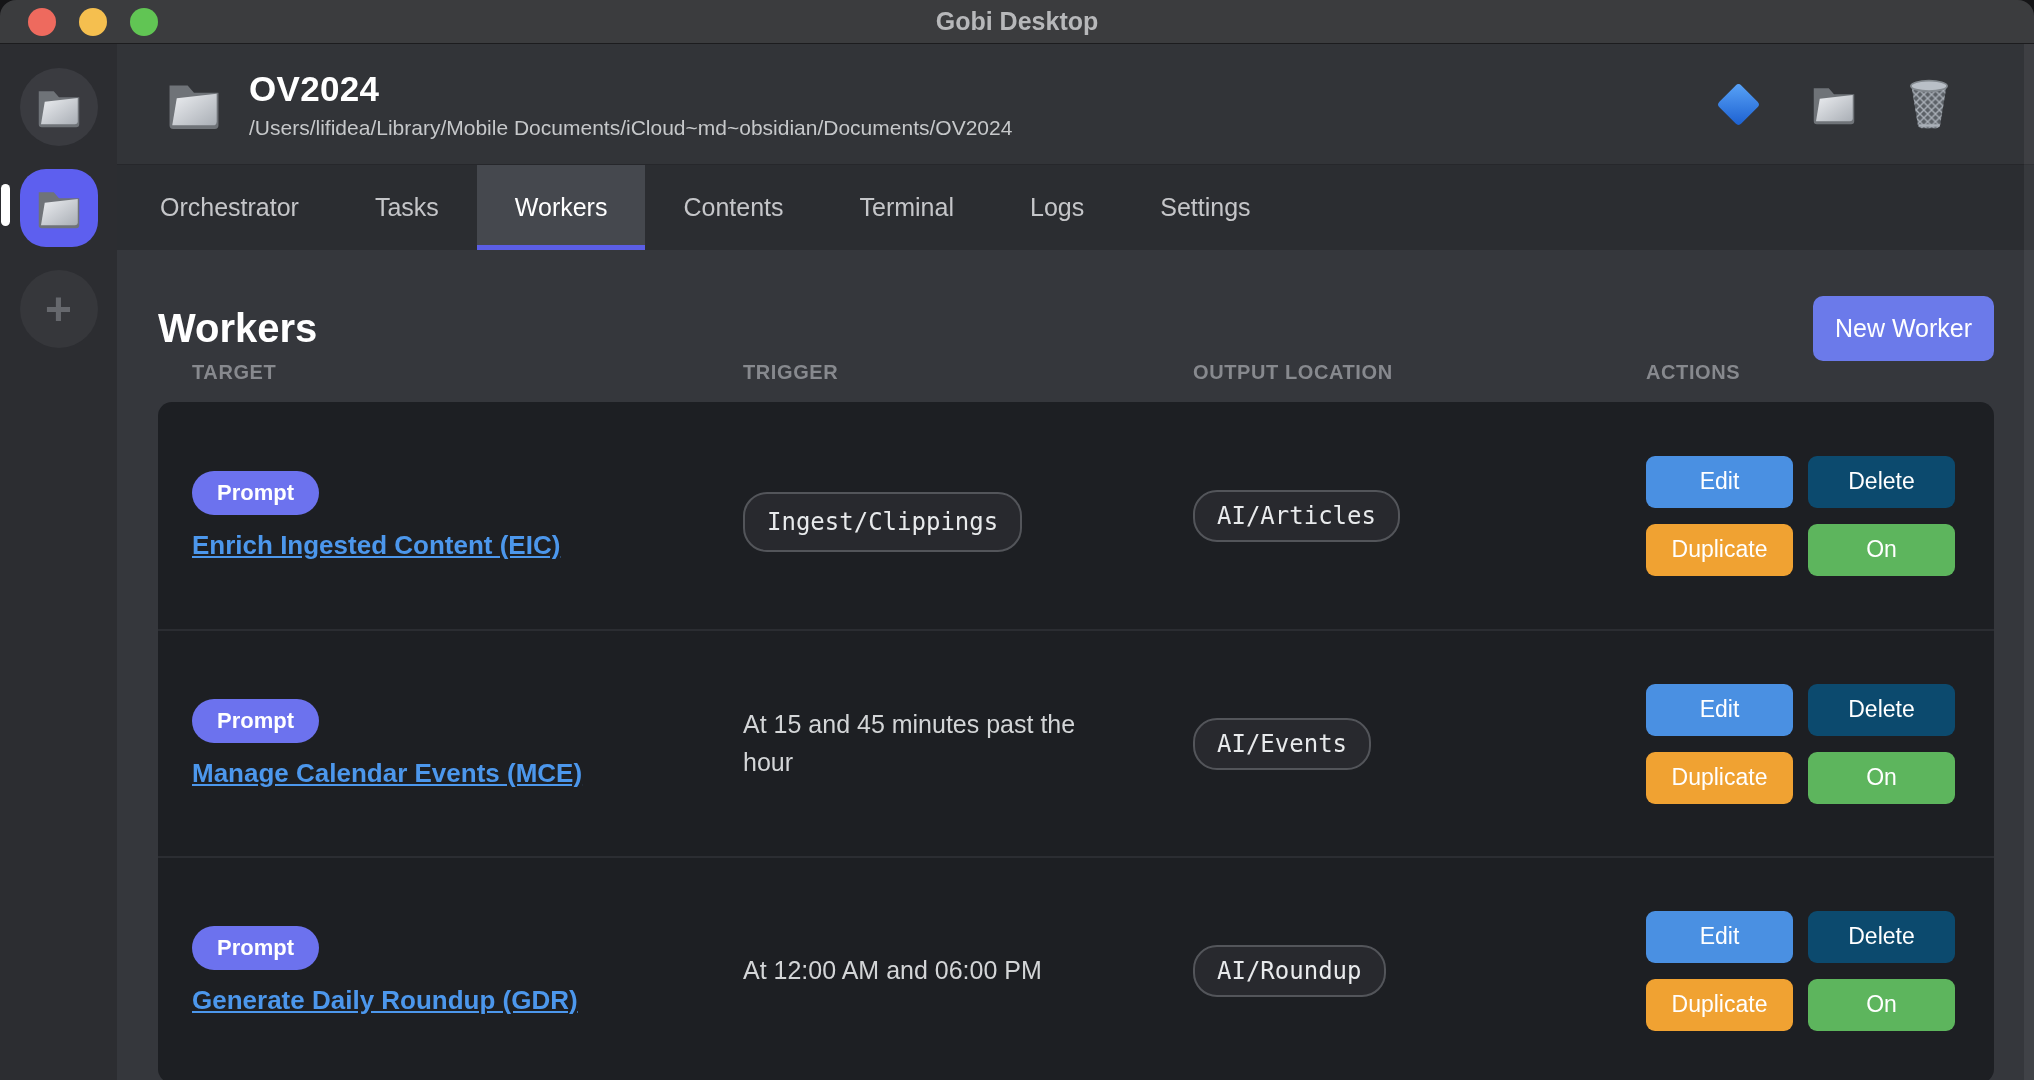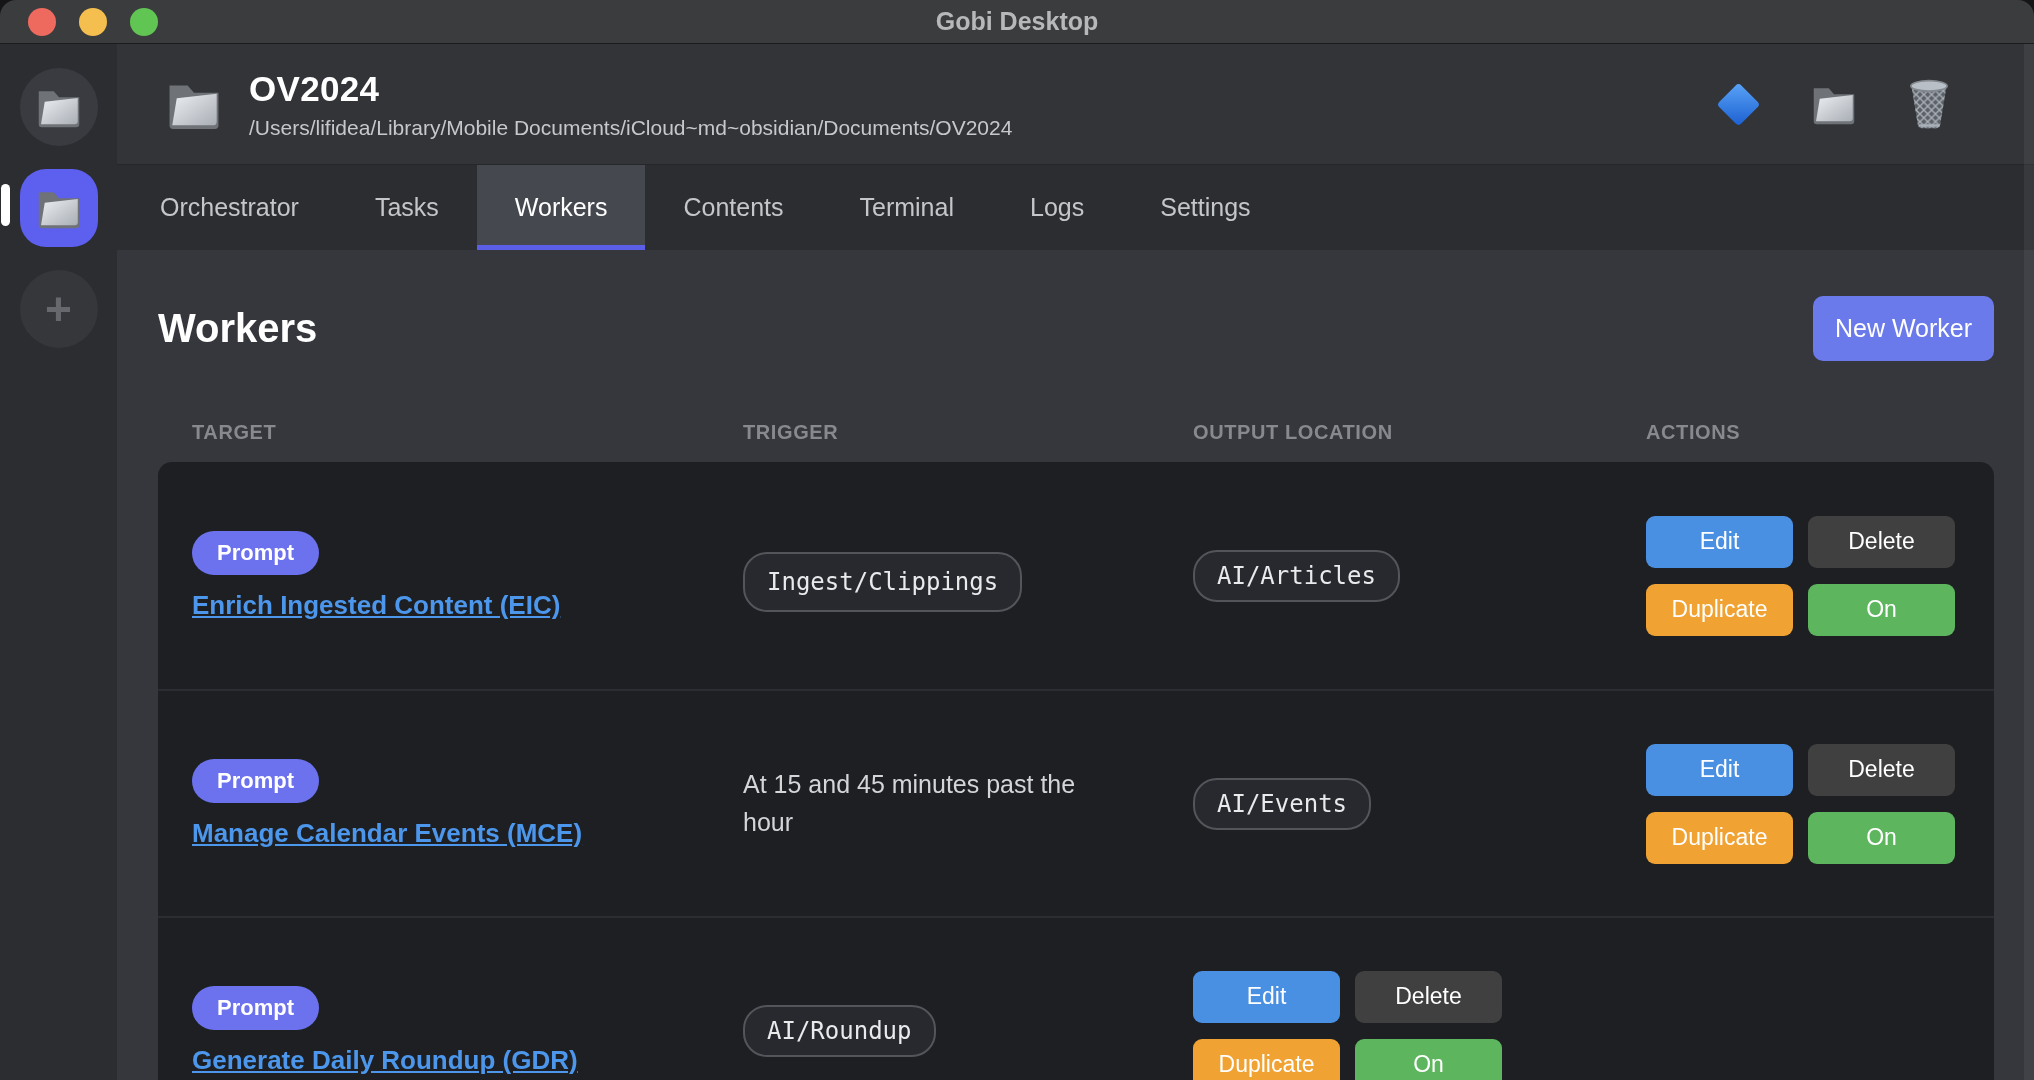--- a/index.html
+++ b/index.html
@@ -41,38 +41,38 @@
   .tabbar { height:85px; flex:none; background:#2b2d31; display:flex; align-items:stretch; padding-left:5px; }
   .tab { padding:0 38px; display:flex; align-items:center; font-size:25px; color:#c5c6c9; cursor:pointer; }
   .tab.active { background:#45484e; color:#ffffff; box-shadow:inset 0 -5px 0 #5b5ee6; }
 
   
   .content { flex:1; background:#35373c; padding:46px 40px 0 41px; min-height:0; }
   .content-head { display:flex; justify-content:space-between; align-items:center; }
   .page-title { color:#ffffff; font-size:40px; font-weight:800; }
   .new-worker { background:#6b7aea; color:#ffffff; border:none; border-radius:10px; font-size:25px; font-family:inherit; padding:18px 22px; cursor:pointer; }
 
-  .thead { display:grid; grid-template-columns:551px 450px 453px 1fr; padding:0 34px; margin-top:60px; margin-bottom:18px; color:#87898e; font-size:20px; font-weight:700; letter-spacing:0.6px; }
+  .thead { display:grid; grid-template-columns:551px 450px 453px 1fr; padding:0 34px; margin-bottom:18px; color:#87898e; font-size:20px; font-weight:700; letter-spacing:0.6px; }
   .table { background:#1d1f23; border-radius:14px; overflow:hidden; }
   .row { display:grid; grid-template-columns:551px 450px 453px 1fr; padding:0 34px; height:227px; align-items:center; border-top:2px solid #2b2d32; }
   .row:first-child { border-top:none; }
 
   .badge { display:inline-block; background:#6c72ee; color:#ffffff; font-weight:700; font-size:22px; padding:9px 25px; border-radius:24px; }
   .worker-link { display:inline-block; margin-top:15px; color:#4c97ec; font-size:26px; font-weight:700; text-decoration:underline; cursor:pointer; }
 
   .trigger-cell { font-size:25px; color:#d3d5d7; line-height:1.5; }
   .trigger-text { max-width:340px; }
   .event-pill { display:inline-block; background:#6c72ee; color:#ffffff; font-weight:700; font-size:22px; padding:8px 22px; border-radius:22px; margin:0 10px; }
   .code-pill { display:inline-block; font-family:"DejaVu Sans Mono","Liberation Mono",monospace; font-size:24px; color:#e8eaec; background:#28292e; border:2px solid #53555a; border-radius:24px; padding:10px 22px; white-space:nowrap; }
   .trigger-cell .code-pill { margin-top:12px; }
 
   .actions-cell { display:grid; grid-template-columns:147px 147px; gap:16px 15px; }
   .abtn { height:52px; border:none; border-radius:9px; color:#ffffff; font-size:23px; font-family:inherit; cursor:pointer; }
   .abtn.edit { background:#4a90e2; }
-  .abtn.delete { background:#404040; }
+  .abtn.delete { background:#0c4a6e; }
   .abtn.duplicate { background:#f0a232; }
   .abtn.on { background:#5db55d; }
 
   .ficon { display:block; }
 </style>
 </head>
 <body>
 
 <svg width="0" height="0" style="position:absolute" aria-hidden="true">
   <defs>
@@ -211,20 +211,23 @@
               <button class="abtn duplicate">Duplicate</button>
               <button class="abtn on">On</button>
             </div>
           </div>
 
           <div class="row">
             <div class="target-cell">
               <span class="badge">Prompt</span><br>
               <a class="worker-link">Generate Daily Roundup (GDR)</a>
             </div>
+            <div class="trigger-cell">
+              <div class="trigger-text">At 12:00 AM and 06:00 PM</div>
+            </div>
             <div class="output-cell">
               <span class="code-pill">AI/Roundup</span>
             </div>
             <div class="actions-cell">
               <button class="abtn edit">Edit</button>
               <button class="abtn delete">Delete</button>
               <button class="abtn duplicate">Duplicate</button>
               <button class="abtn on">On</button>
             </div>
           </div>

